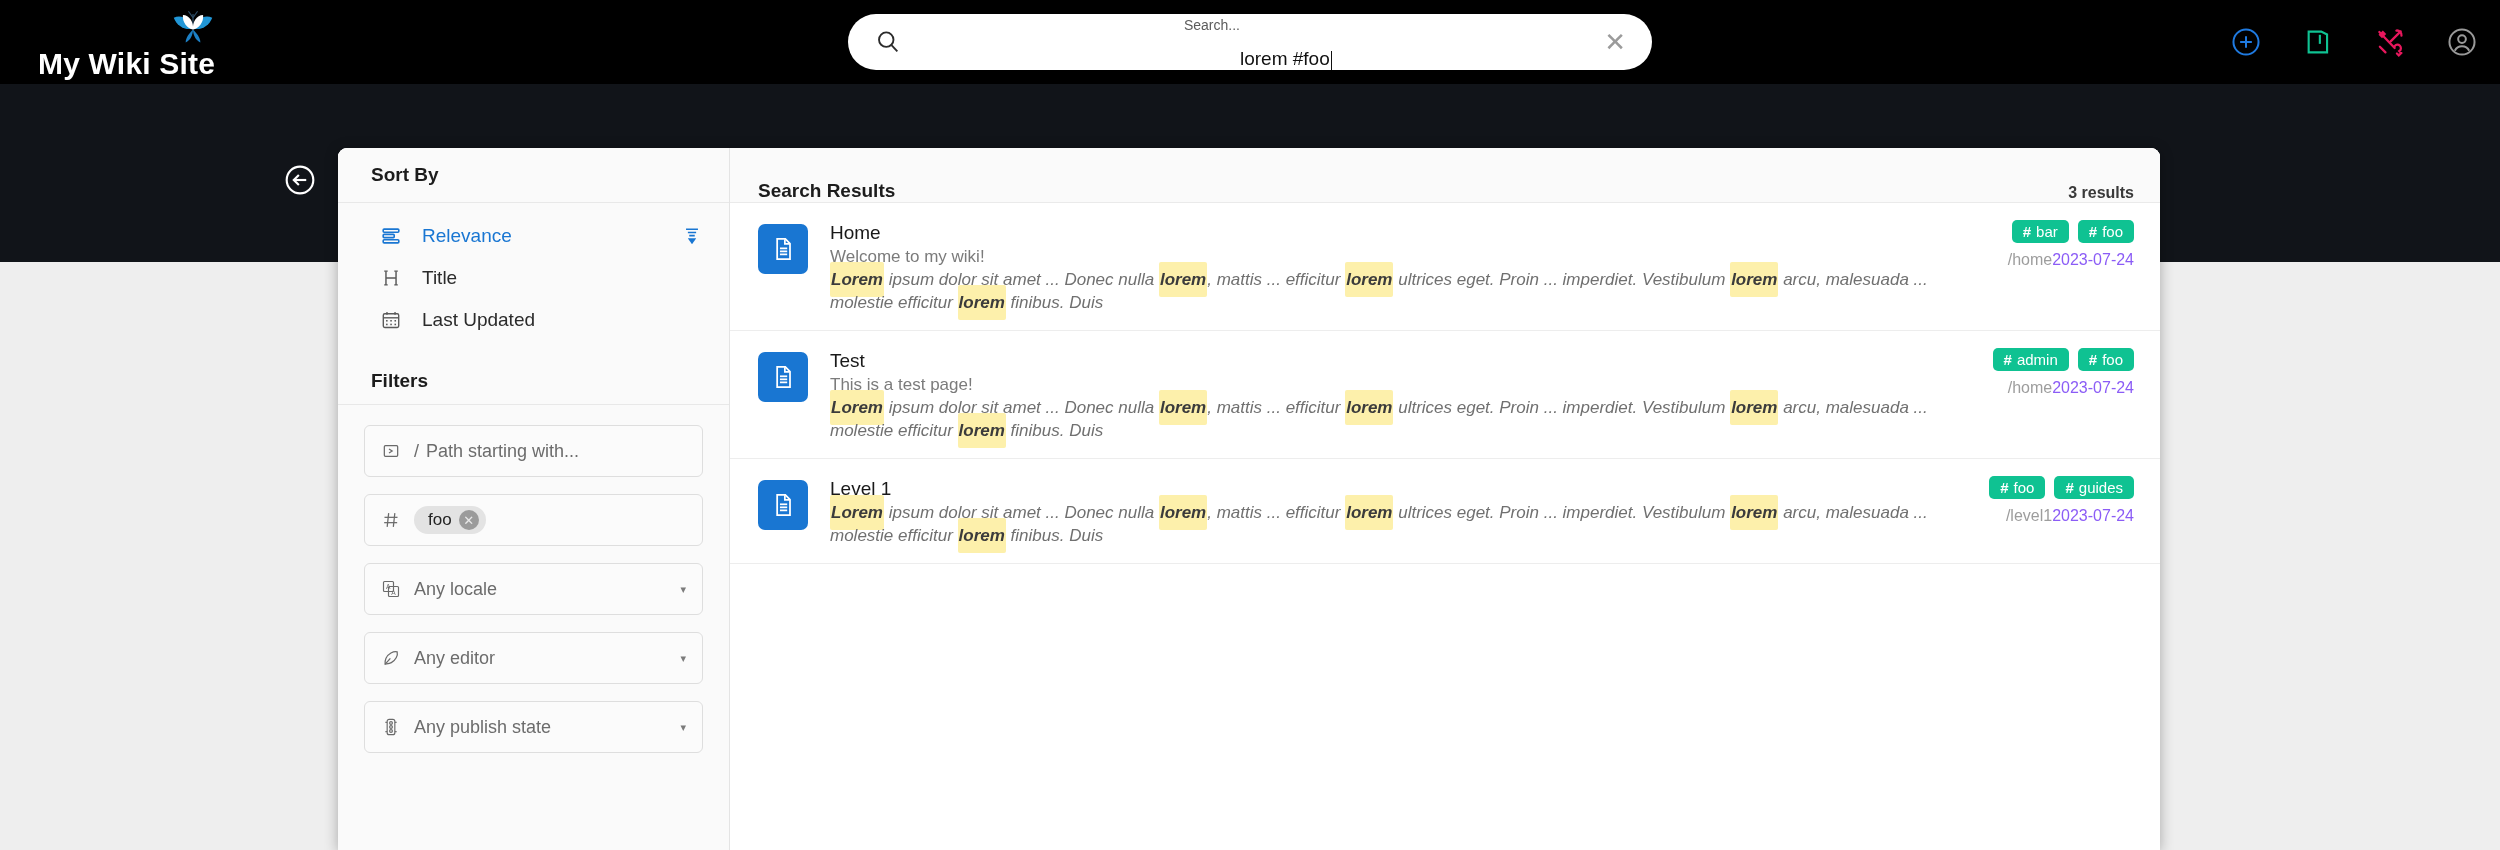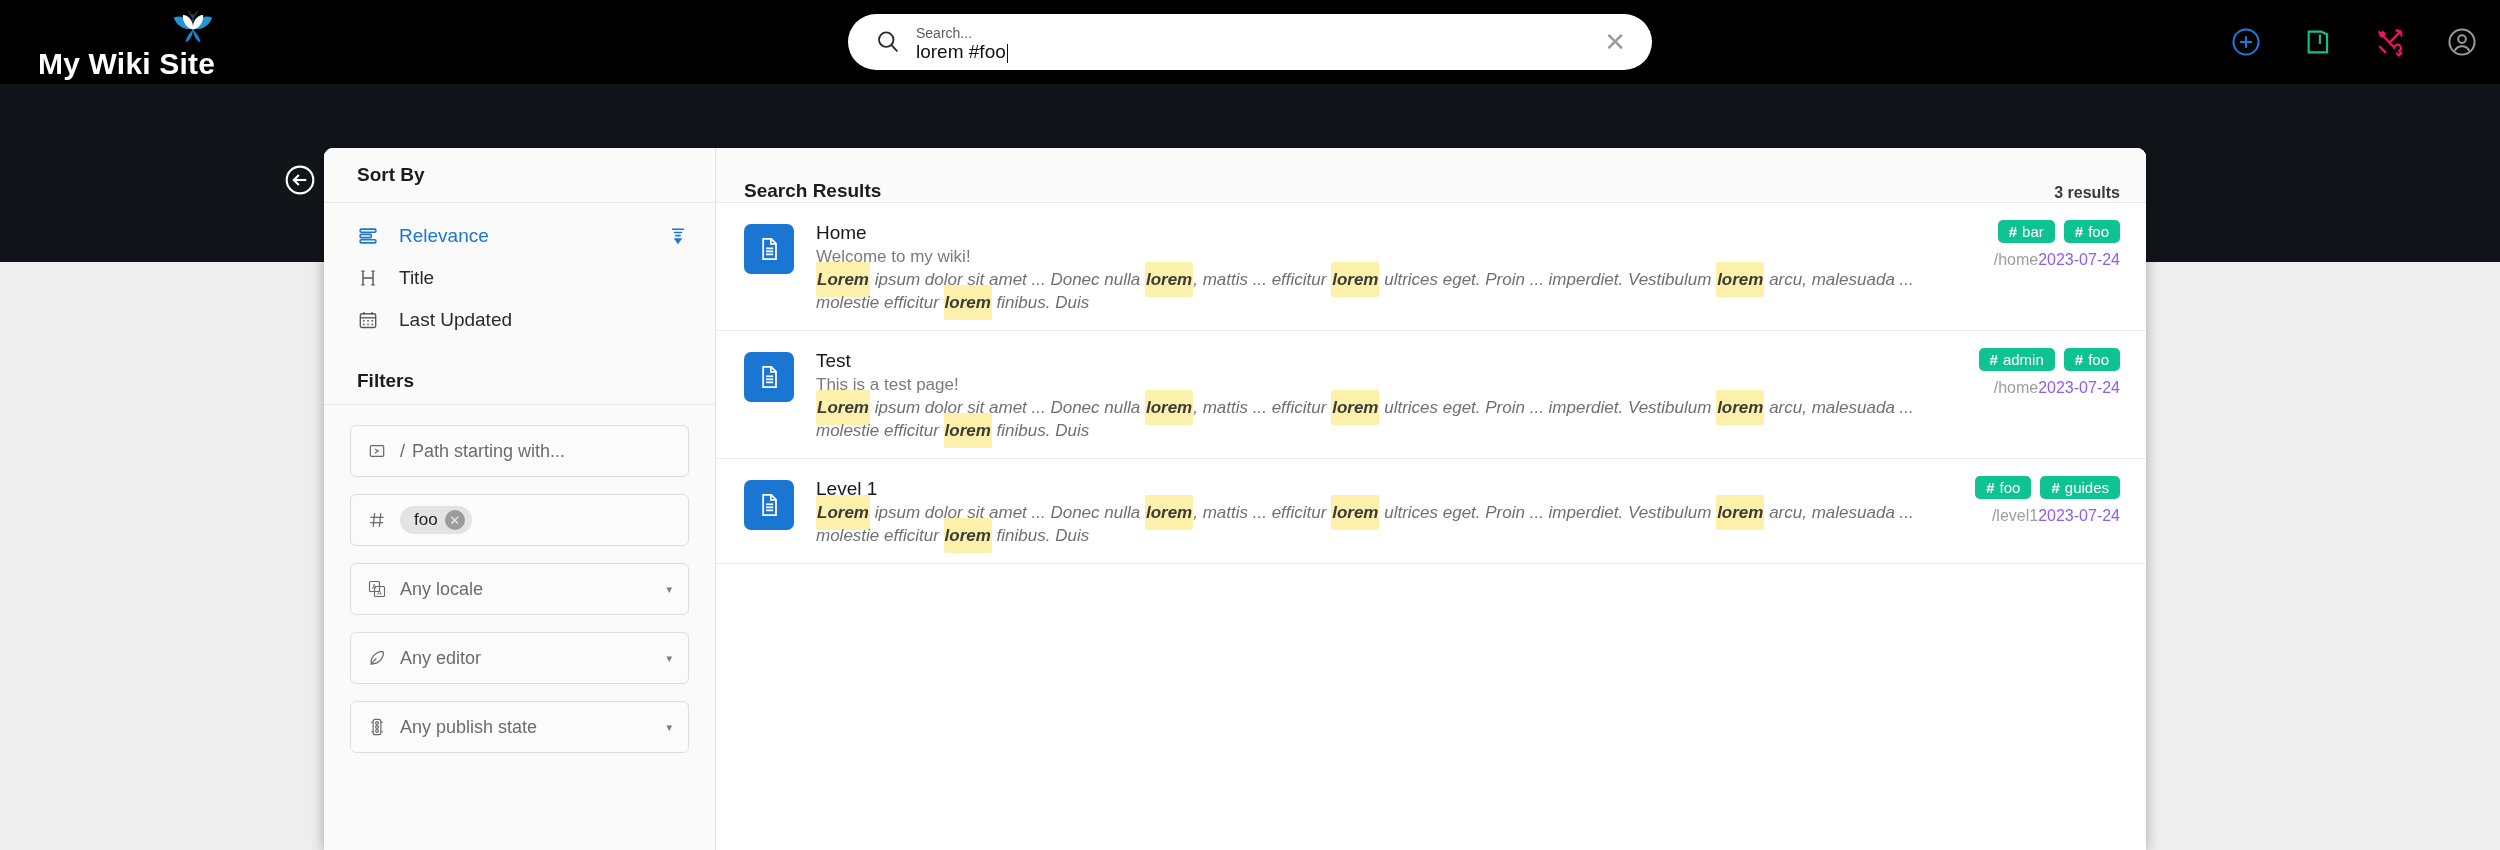--- a/index.html
+++ b/index.html
@@ -36,21 +36,21 @@
   }
   .search-box {
     width: 100%; height: 100%;
     background: #ffffff;
     border-radius: 30px;
     display: flex; align-items: center;
     padding: 0 22px 0 26px;
     position: relative;
   }
   .search-icon { flex: 0 0 auto; margin-right: 14px; color: #2b2b2b; display:block; }
-  .search-fields { flex: 1 1 auto; display: flex; flex-direction: column; justify-content: center; height: 100%; padding-top: 4px;}
+  .search-fields { flex: 1 1 auto; display: flex; justify-content: center; height: 100%; padding-top: 4px;}
   .search-label { font-size: 14px; color: #5b5b5b; line-height: 15px; }
   .search-value {
     font-size: 19px; color: #111111; line-height: 22px;
     display: flex; align-items: flex-end;
   }
   .caret {
     display: inline-block; width: 1.5px; height: 19px;
     background: #111; margin-left: 1px;
   }
   .search-clear {
@@ -71,21 +71,21 @@
     background: #111419;
     z-index: 5;
   }
   .back-btn {
     position: absolute; left: 283px; top: 163px;
     width: 34px; height: 34px; cursor: pointer; z-index: 20;
   }
 
   
   .panel {
-    position: absolute; left: 324px; top: 148px;
+    position: absolute; left: 338px; top: 148px;
     width: 1822px; height: 702px;
     background: #ffffff;
     border-radius: 9px 9px 0 0;
     box-shadow: 0 2px 14px rgba(0,0,0,.30);
     display: flex;
     overflow: hidden;
     z-index: 20;
   }
 
   
@@ -99,21 +99,21 @@
     height: 55px; flex: 0 0 55px;
     display: flex; align-items: center;
     padding-left: 33px;
     font-size: 19px; font-weight: bold; color: #1c1c1c;
     border-bottom: 1px solid #e8e8e8;
     background: #fafafa;
   }
   .sort-list { padding: 12px 0 6px 0; }
   .sort-item {
     height: 42px; display: flex; align-items: center;
-    padding: 0 26px 0 33px; cursor: pointer; position: relative;
+    padding: 0 26px 0 42px; cursor: pointer; position: relative;
   }
   .sort-ico { width: 26px; flex: 0 0 26px; display: flex; align-items: center; justify-content: flex-start; }
   .sort-label { font-size: 19px; color: #2b2b2b; margin-left: 16px; white-space: nowrap; }
   .sort-item.active .sort-label { color: #1976d2; }
   .sort-dir { margin-left: auto; display: flex; align-items: center; }
 
   .filters-head {
     height: 48px; flex: 0 0 48px;
     display: flex; align-items: center;
     padding-left: 33px;

